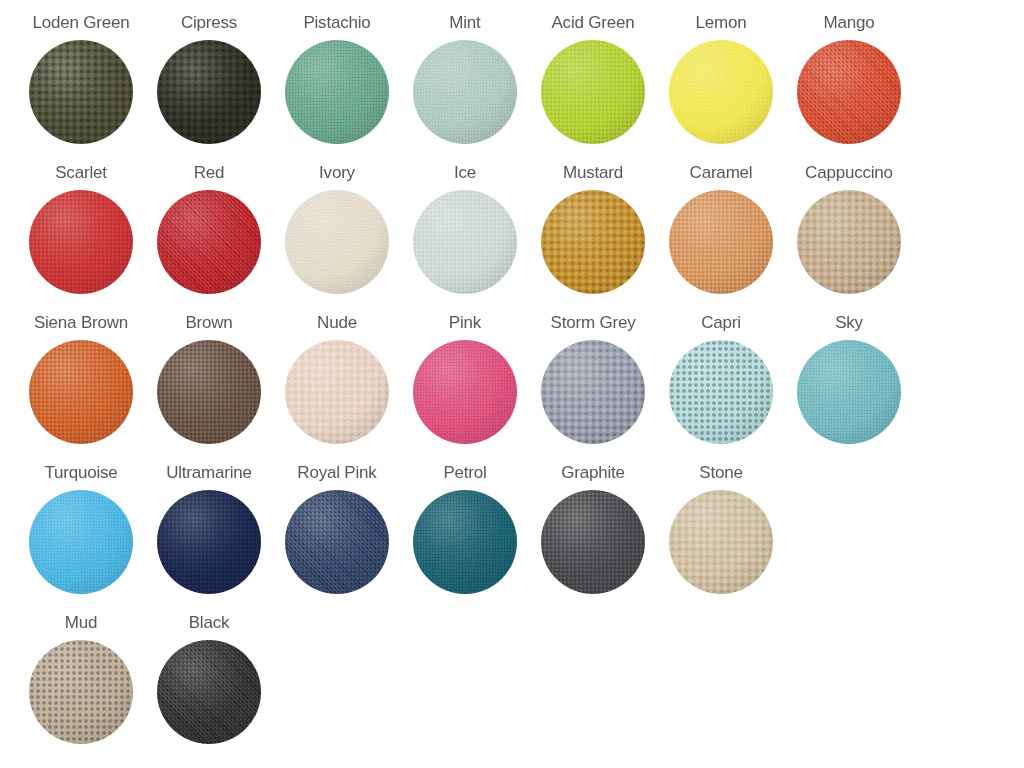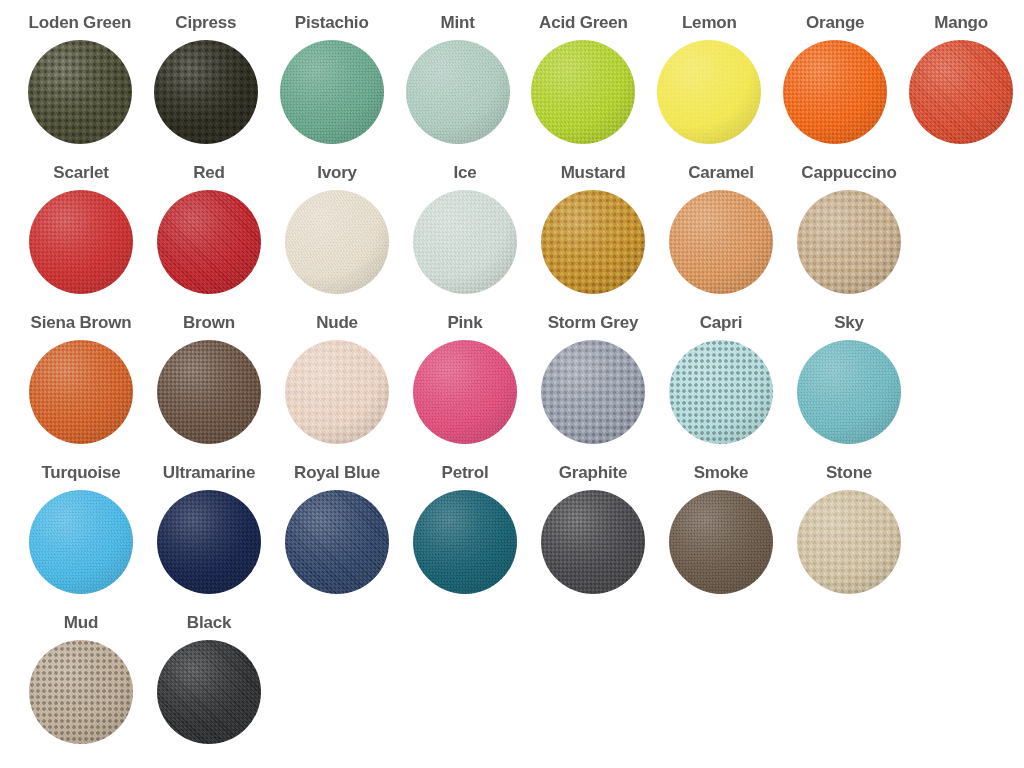--- a/index.html
+++ b/index.html
@@ -31,21 +31,21 @@
   .swatch {
     width: 128px;
     height: 150px;
     display: flex;
     flex-direction: column;
     align-items: center;
   }
 
   .swatch-label {
     font-size: 17px;
-    font-weight: bold;
+    font-weight: normal;
     color: #58585a;
     letter-spacing: -0.2px;
     line-height: 1;
     height: 24px;
     display: flex;
     align-items: center;
     justify-content: center;
     white-space: nowrap;
     text-align: center;
   }
@@ -167,26 +167,20 @@
         <div class="swatch-disc-wrap">
           <div class="swatch-disc" style="background-color: rgb(182, 212, 51);"></div>
         </div>
       </div>
       <div class="swatch tex-smooth">
         <div class="swatch-label">Lemon</div>
         <div class="swatch-disc-wrap">
           <div class="swatch-disc" style="background-color: rgb(245, 234, 85);"></div>
         </div>
       </div>
-      <div class="swatch tex-pebble">
-        <div class="swatch-label">Orange</div>
-        <div class="swatch-disc-wrap">
-          <div class="swatch-disc" style="background-color: rgb(242, 106, 27);"></div>
-        </div>
-      </div>
       <div class="swatch tex-weave">
         <div class="swatch-label">Mango</div>
         <div class="swatch-disc-wrap">
           <div class="swatch-disc" style="background-color: rgb(218, 75, 46);"></div>
         </div>
       </div>
     </div>
     <div class="swatch-row">
       <div class="swatch tex-pebble">
         <div class="swatch-label">Scarlet</div>
@@ -282,41 +276,35 @@
           <div class="swatch-disc" style="background-color: rgb(76, 186, 232);"></div>
         </div>
       </div>
       <div class="swatch tex-pebble">
         <div class="swatch-label">Ultramarine</div>
         <div class="swatch-disc-wrap">
           <div class="swatch-disc" style="background-color: rgb(22, 35, 76);"></div>
         </div>
       </div>
       <div class="swatch tex-weave">
-        <div class="swatch-label">Royal Blue</div>
+        <div class="swatch-label">Royal Pink</div>
         <div class="swatch-disc-wrap">
           <div class="swatch-disc" style="background-color: rgb(45, 65, 102);"></div>
         </div>
       </div>
       <div class="swatch tex-fine">
         <div class="swatch-label">Petrol</div>
         <div class="swatch-disc-wrap">
           <div class="swatch-disc" style="background-color: rgb(24, 97, 114);"></div>
         </div>
       </div>
       <div class="swatch tex-pebble">
         <div class="swatch-label">Graphite</div>
         <div class="swatch-disc-wrap">
           <div class="swatch-disc" style="background-color: rgb(74, 74, 78);"></div>
-        </div>
-      </div>
-      <div class="swatch tex-fine">
-        <div class="swatch-label">Smoke</div>
-        <div class="swatch-disc-wrap">
-          <div class="swatch-disc" style="background-color: rgb(107, 90, 74);"></div>
         </div>
       </div>
       <div class="swatch tex-coarse">
         <div class="swatch-label">Stone</div>
         <div class="swatch-disc-wrap">
           <div class="swatch-disc" style="background-color: rgb(211, 196, 166);"></div>
         </div>
       </div>
     </div>
     <div class="swatch-row">

